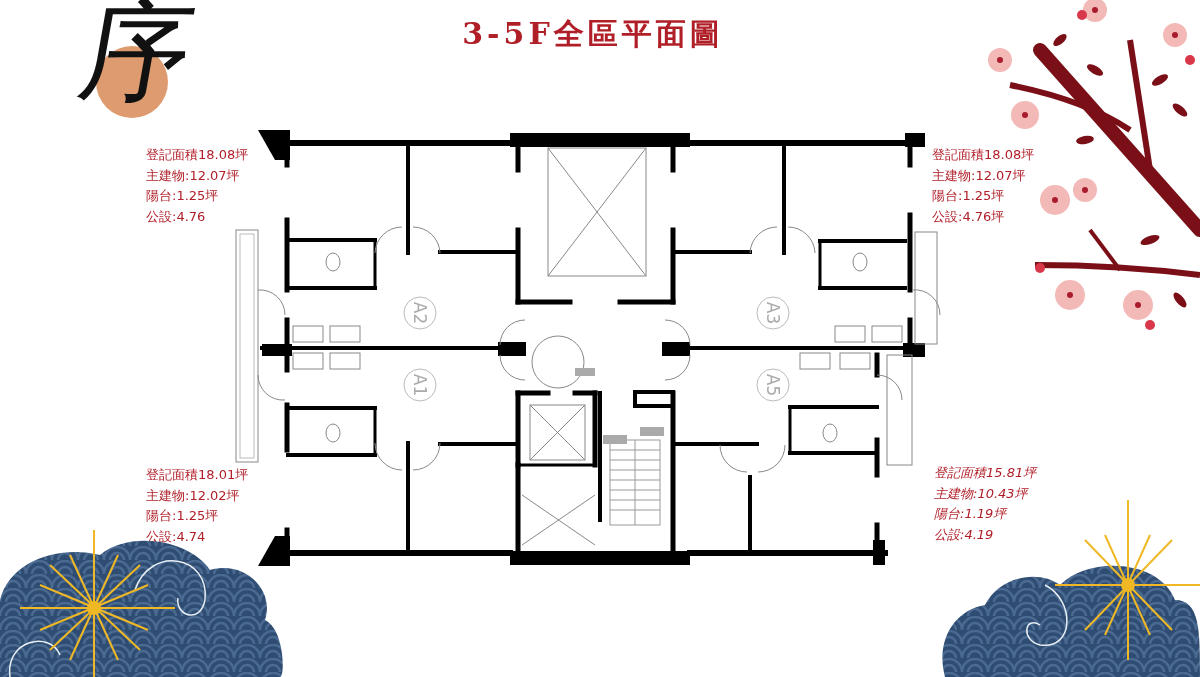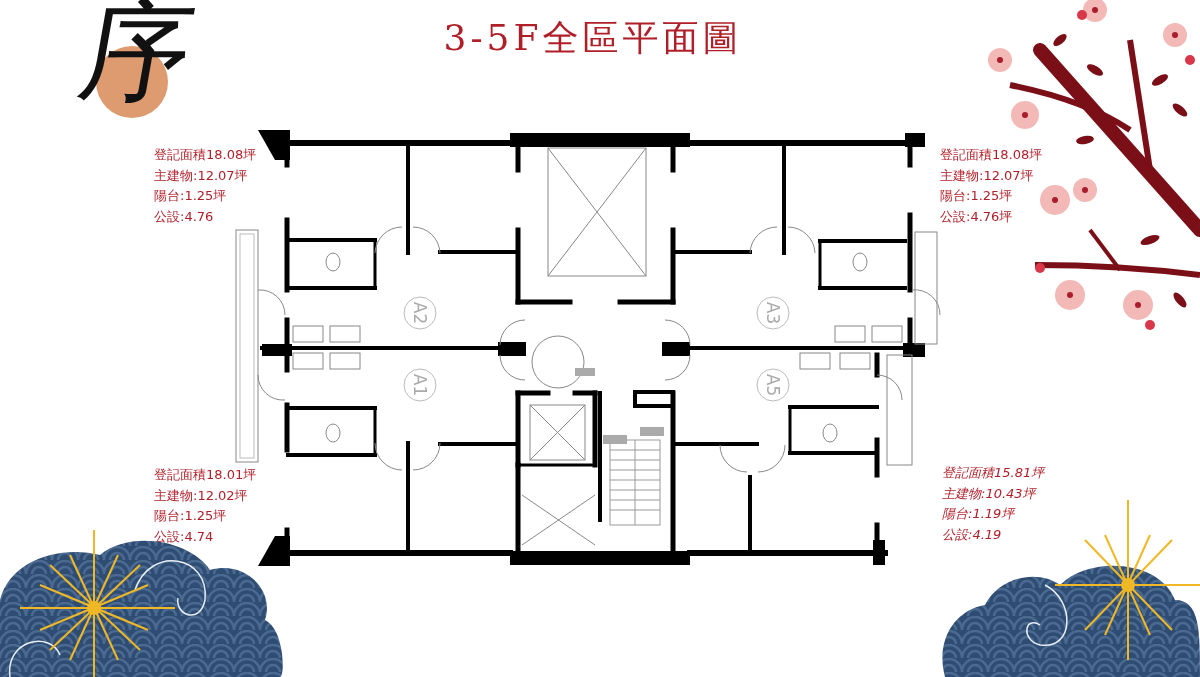--- a/index.html
+++ b/index.html
@@ -1,21 +1,21 @@
 <!DOCTYPE html>
 <html><head>
 <meta charset="utf-8">
 <style>
   html, body { margin:0; padding:0; }
   body { width:1200px; height:677px; background:#ffffff; position:relative; overflow:hidden; font-family:"DejaVu Sans", sans-serif; }
-  .title { position:absolute; left:368px; top:14px; width:450px; text-align:center; font-size:36px; font-weight:normal; color:#b01e28; letter-spacing:4px; font-family:"DejaVu Serif", serif; }
+  .title { position:absolute; left:368px; top:14px; width:450px; text-align:center; font-size:30px; font-weight:bold; color:#b01e28; letter-spacing:4px; font-family:"DejaVu Serif", serif; }
   .logo { position:absolute; left:70px; top:2px; width:110px; height:130px; }
   .logo .sun { position:absolute; left:26px; top:44px; width:72px; height:72px; border-radius:50%; background:#d9905f; opacity:.9; }
   .logo .glyph { position:absolute; left:12px; top:-6px; font-size:110px; font-family:"DejaVu Serif", serif; color:#111; transform:skewX(-10deg); line-height:1; }
-  .info { position:absolute; color:#b01e28; font-size:13px; line-height:20.5px;margin-left:8px; }
+  .info { position:absolute; color:#b01e28; font-size:13px; line-height:20.5px; }
   .info div { white-space:nowrap; }
   .plan { position:absolute; left:0; top:0; width:1200px; height:677px; }
   .unit-label { font-family:"DejaVu Sans", sans-serif; font-size:17px; fill:#aaa; }
   .deco { position:absolute; left:0; top:0; width:1200px; height:677px; pointer-events:none; }
 </style>
 </head>
 <body>
 
 <div class="title">3-5F全區平面圖</div>
 

